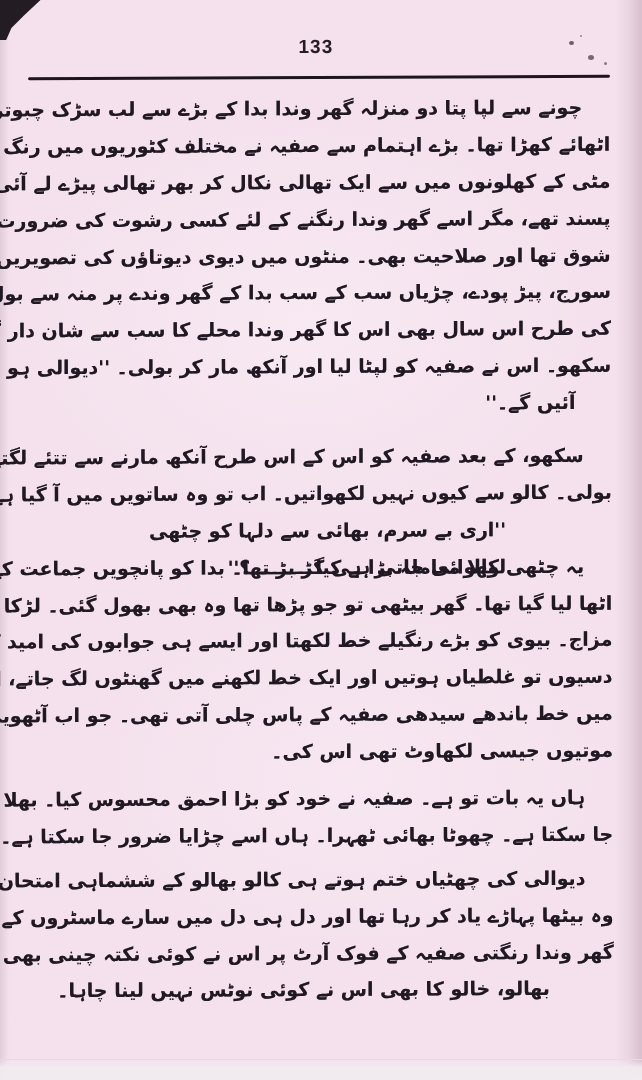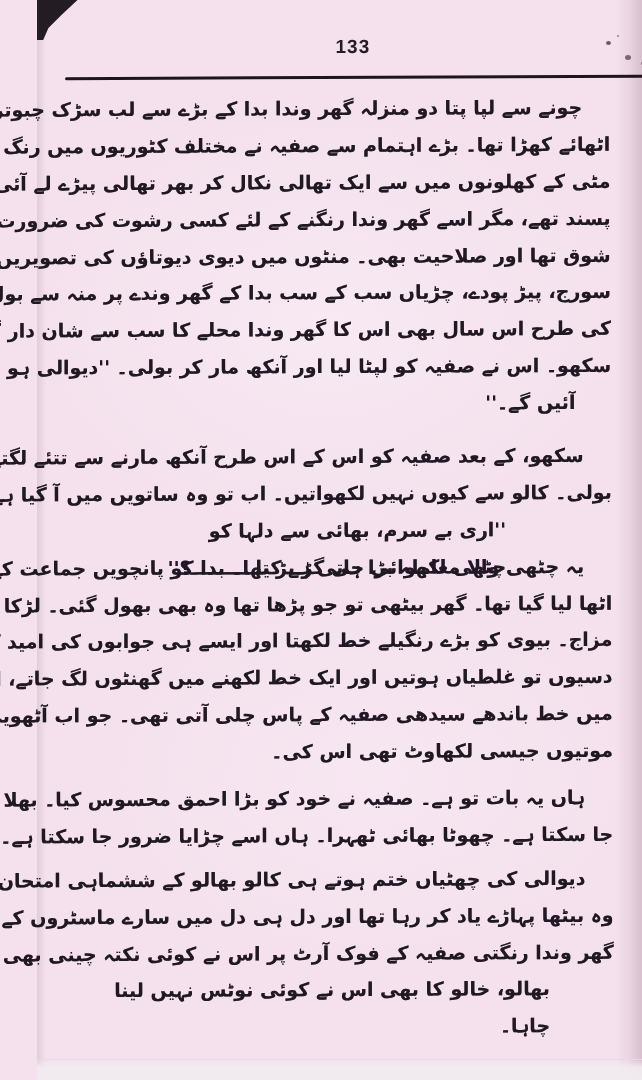--- a/index.html
+++ b/index.html
@@ -9,21 +9,20 @@
     font-family:"DejaVu Sans",sans-serif;
   }
   .page{
     position:absolute;inset:0;
     background:
       radial-gradient(420px 300px at 48% 30%, rgba(255,248,253,.35), rgba(255,255,255,0) 70%),
       radial-gradient(380px 260px at 55% 72%, rgba(255,246,252,.30), rgba(255,255,255,0) 70%),
       linear-gradient(90deg, rgba(140,110,128,.18) 0px, rgba(140,110,128,0) 9px),
       linear-gradient(270deg, rgba(150,115,135,.30) 0px, rgba(150,115,135,.10) 14px, rgba(150,115,135,0) 26px),
       #f4e1ed;
-    margin-left: 37px;
   }
   .skew{position:absolute;inset:0;transform:rotate(-0.25deg);transform-origin:50% 50%;}
   .page-number{
     position:absolute;top:36px;left:0;width:636px;text-align:center;
     font-family:"Liberation Sans","DejaVu Sans",sans-serif;
     font-size:19px;font-weight:700;letter-spacing:1px;color:#241c26;
   }
   .rule{
     position:absolute;top:76px;left:30px;width:582px;height:3px;
     background:#1d141c;border-radius:2px;

